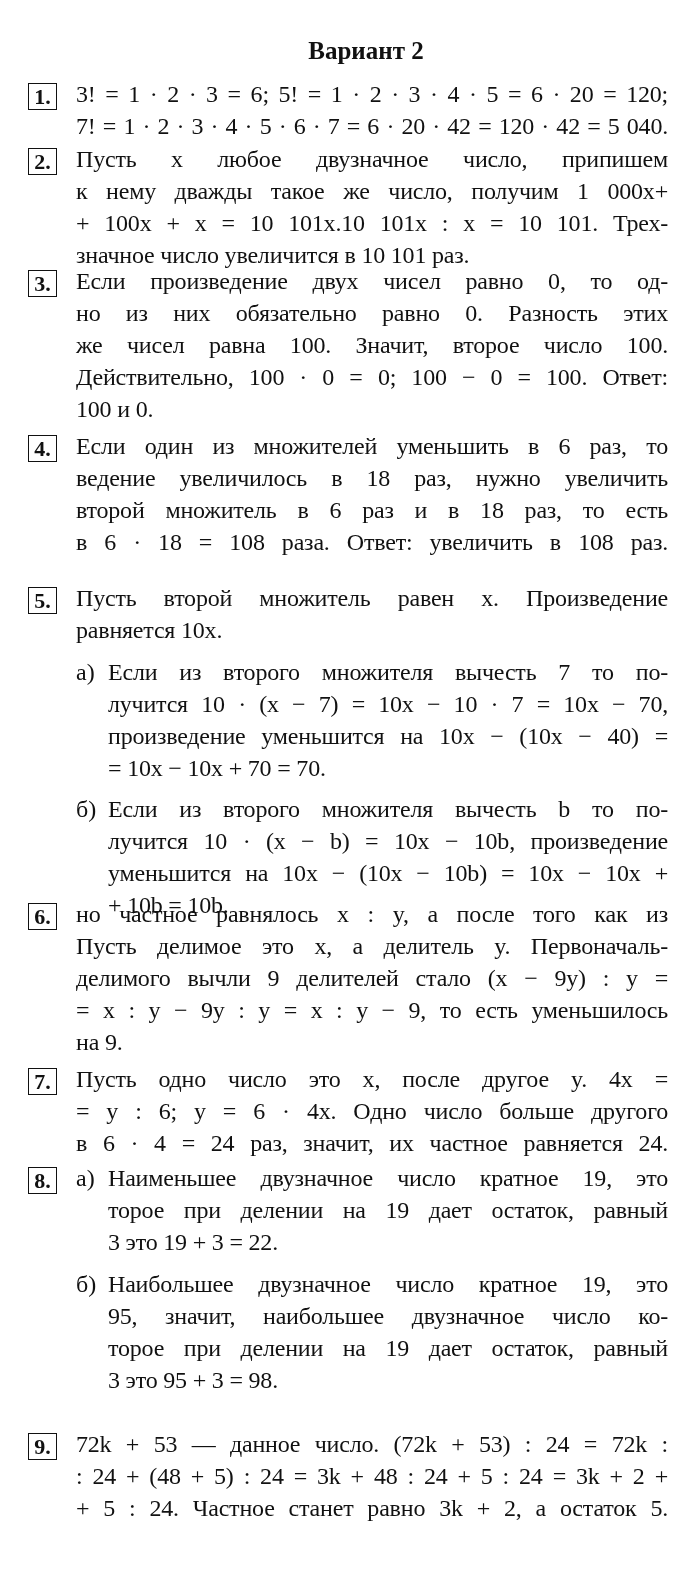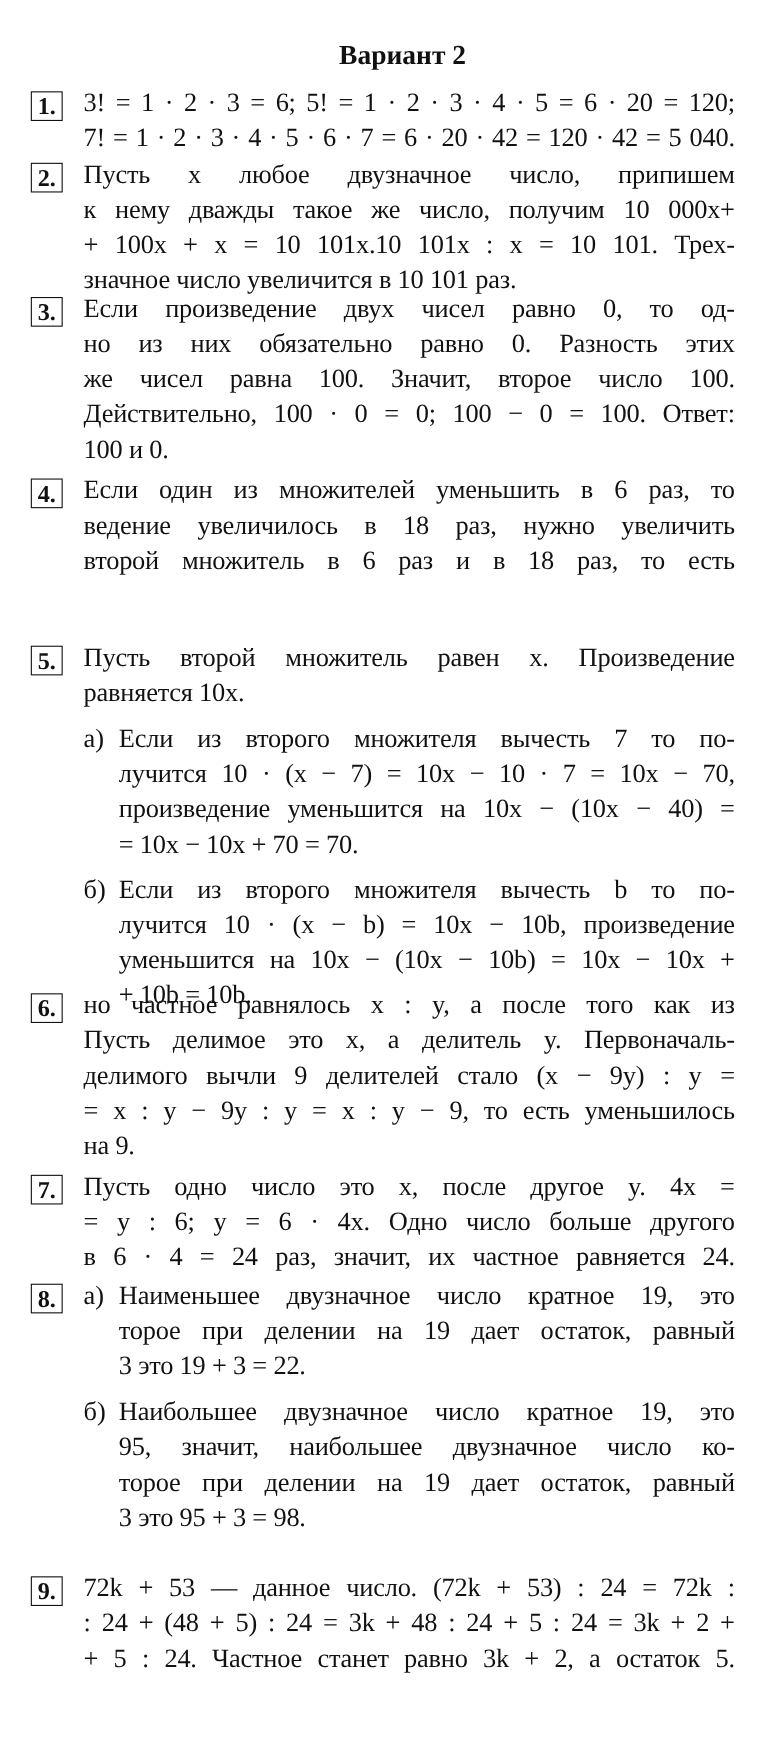--- a/index.html
+++ b/index.html
@@ -42,21 +42,21 @@
   <div class="lines">
     <div class="line">3! = 1 · 2 · 3 = 6; 5! = 1 · 2 · 3 · 4 · 5 = 6 · 20 = 120;</div>
     <div class="line">7! = 1 · 2 · 3 · 4 · 5 · 6 · 7 = 6 · 20 · 42 = 120 · 42 = 5 040.</div>
   </div>
 </div>
 
 <div class="problem" style="top:143px">
   <div class="num">2.</div>
   <div class="lines">
     <div class="line">Пусть x любое двузначное число, припишем</div>
-    <div class="line">к нему дважды такое же число, получим 10 000x+</div>
+    <div class="line">к нему дважды такое же число, получим 1 000x+</div>
     <div class="line">+ 100x + x = 10 101x.10 101x : x = 10 101. Трех-</div>
     <div class="line last">значное число увеличится в 10 101 раз.</div>
   </div>
 </div>
 
 <div class="problem" style="top:265px">
   <div class="num">3.</div>
   <div class="lines">
     <div class="line">Если произведение двух чисел равно 0, то од-</div>
     <div class="line">но из них обязательно равно 0. Разность этих</div>
@@ -65,20 +65,21 @@
     <div class="line last">100 и 0.</div>
   </div>
 </div>
 
 <div class="problem" style="top:430px">
   <div class="num">4.</div>
   <div class="lines">
     <div class="line">Если один из множителей уменьшить в 6 раз, то</div>
     <div class="line">ведение увеличилось в 18 раз, нужно увеличить</div>
     <div class="line">второй множитель в 6 раз и в 18 раз, то есть</div>
+    <div class="line">в 6 · 18 = 108 раза. Ответ: увеличить в 108 раз.</div>
   </div>
 </div>
 
 <div class="problem" style="top:582px">
   <div class="num">5.</div>
   <div class="lines">
     <div class="line">Пусть второй множитель равен x. Произведение</div>
     <div class="line last">равняется 10x.</div>
     <div class="sub" style="margin-top:10px">
       <span class="label">а)</span>

